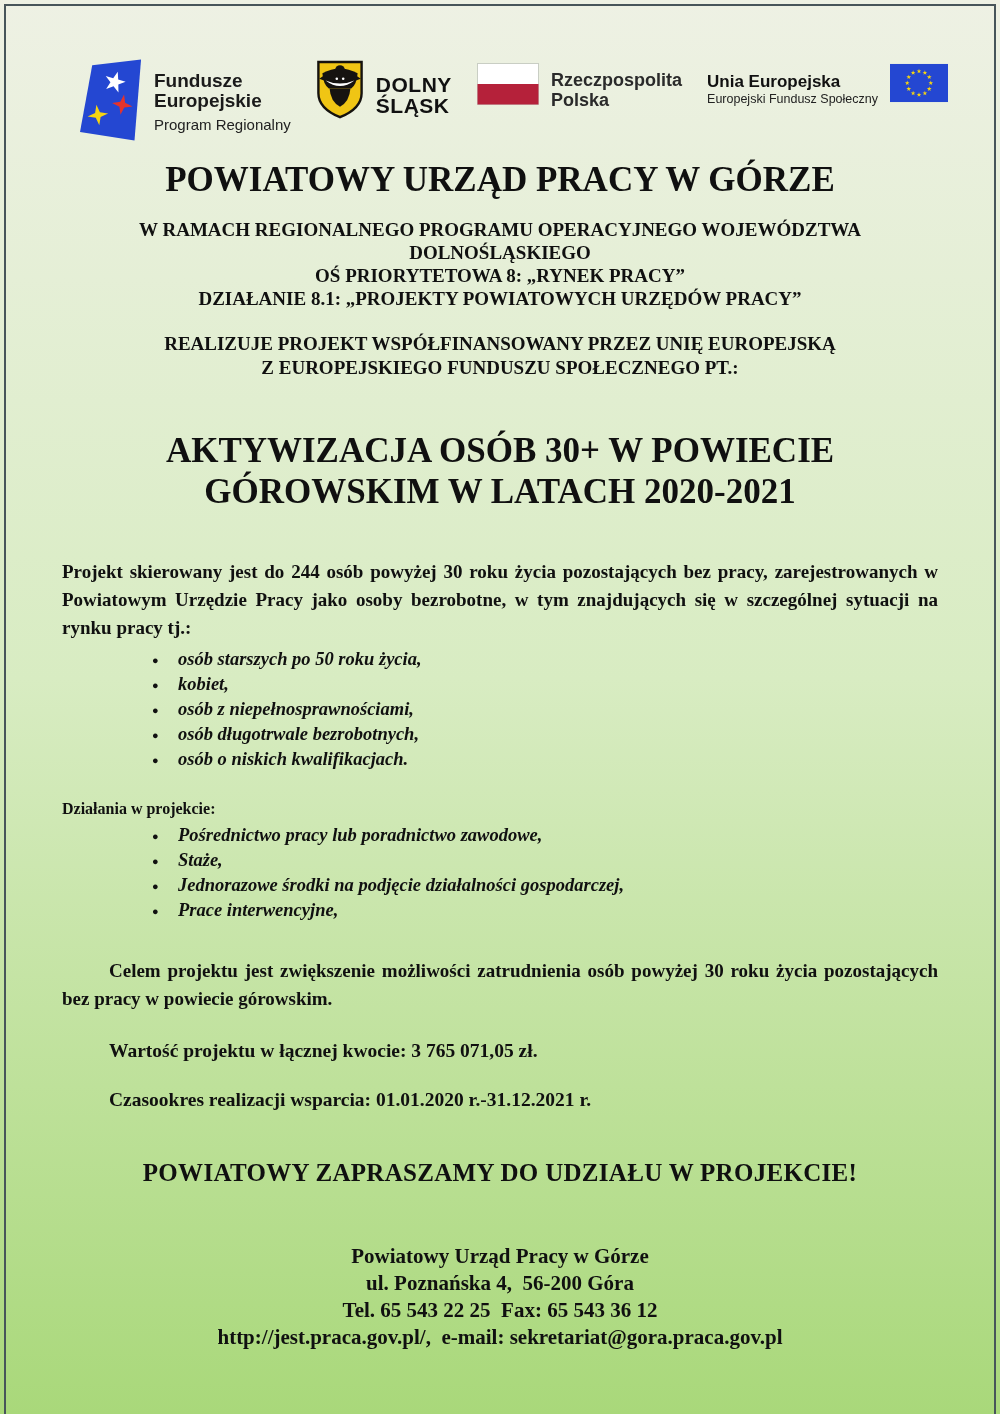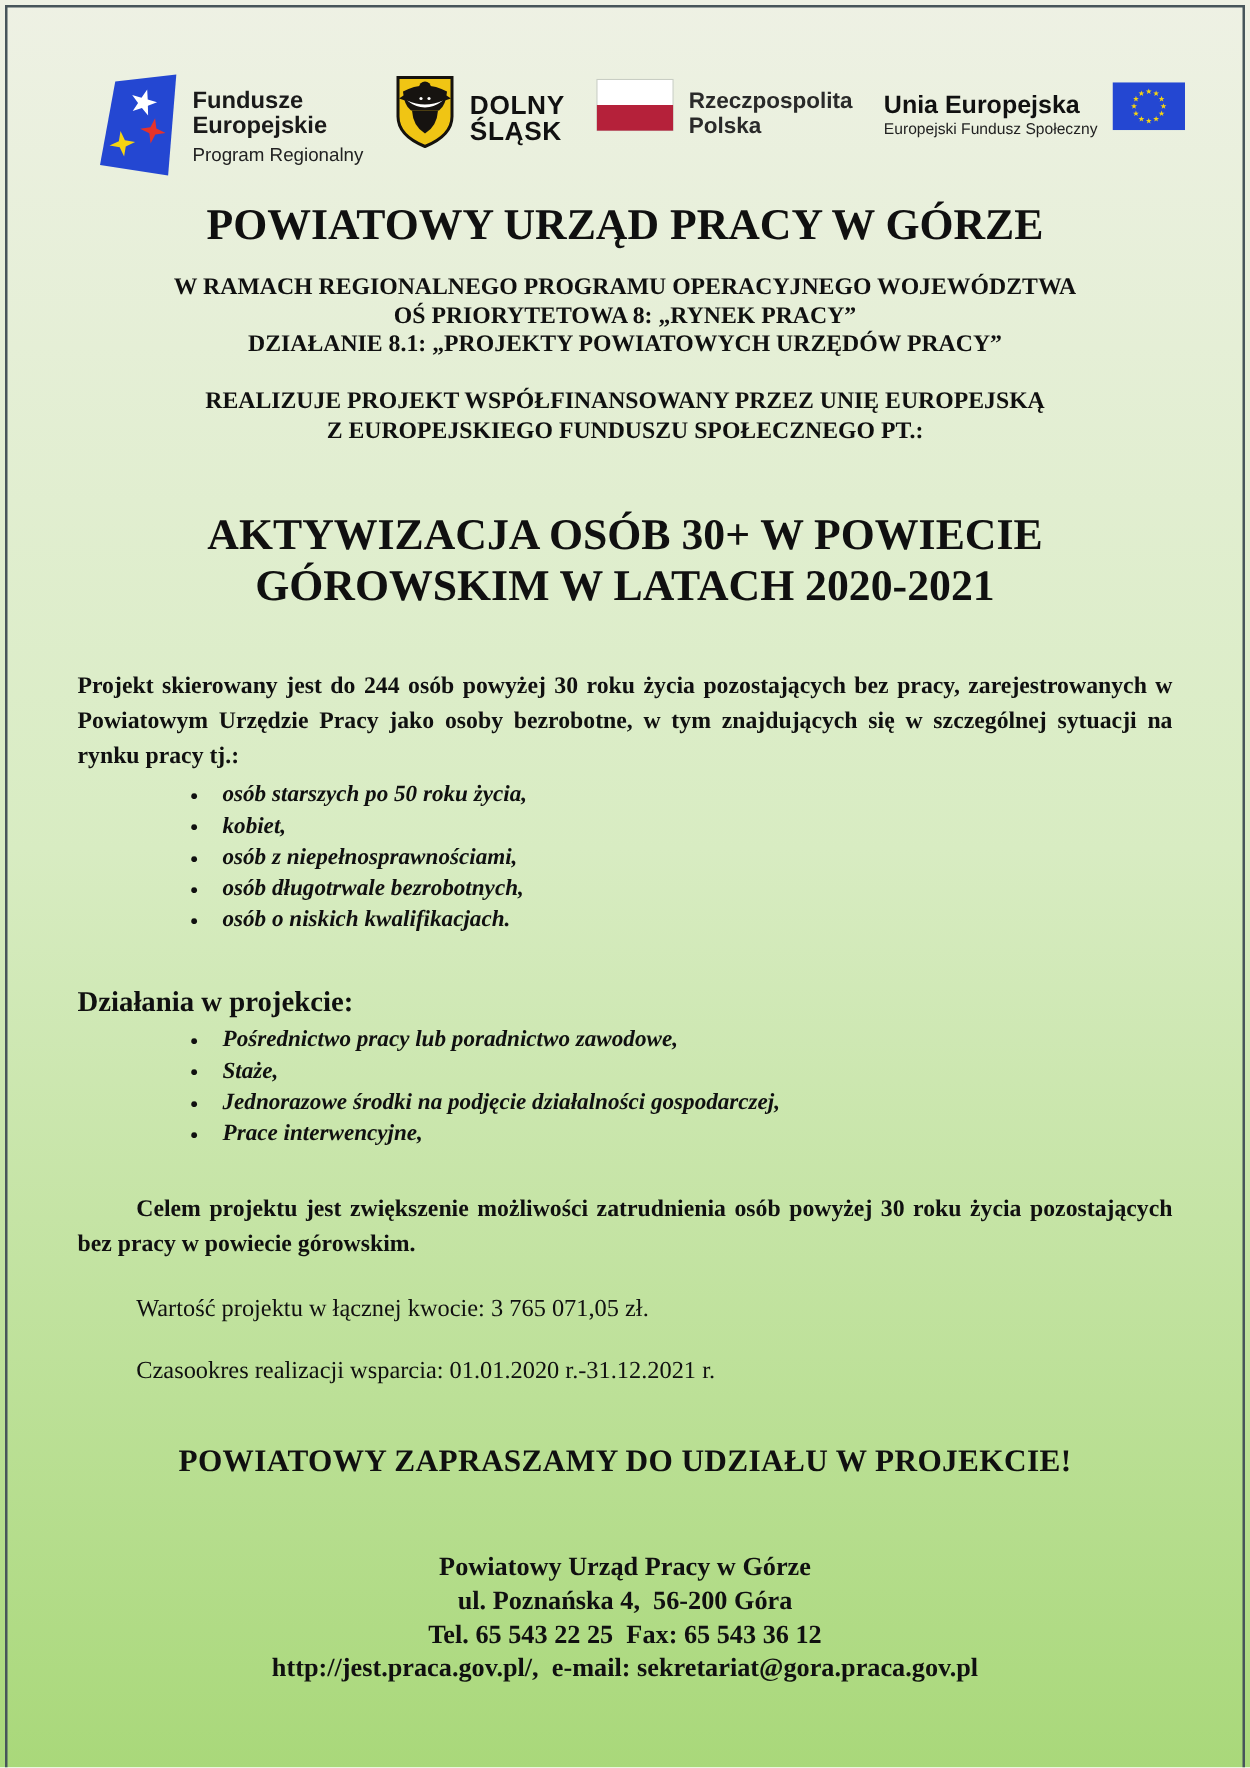--- a/index.html
+++ b/index.html
@@ -26,43 +26,43 @@
     font-family:"Liberation Sans","DejaVu Sans",sans-serif;
   }
   .logo{display:flex;align-items:center;gap:12px;}
   .logo svg{display:block;flex:none;}
   .fe-text{line-height:1.08;padding-top:4px;}
   .fe-text .l1{font-size:19px;font-weight:bold;color:#1a1a1a;}
   .fe-text .l3{font-size:15px;color:#222;margin-top:5px;}
   .ds-text{font-size:21px;font-weight:bold;letter-spacing:0.5px;line-height:1.0;color:#111;padding-top:10px;}
   .rp-text{font-size:18px;font-weight:bold;line-height:1.12;color:#2a2a2a;padding-top:12px;}
   .ue-text{text-align:left;line-height:1.2;padding-top:14px;}
-  .ue-text .l1{font-size:20px;font-weight:bold;color:#111;}
+  .ue-text .l1{font-size:17px;font-weight:bold;color:#111;}
   .ue-text .l2{font-size:12.5px;color:#222;}
   
   .title{
     text-align:center;font-weight:bold;font-size:35px;
     margin:18px 40px 0;letter-spacing:0px;
   }
   .program{text-align:center;font-weight:bold;font-size:19px;line-height:23px;margin:18px 70px 0;}
   .cofinance{text-align:center;font-weight:bold;font-size:19px;line-height:24px;margin:22px 70px 0;}
   .headline{text-align:center;font-weight:bold;font-size:35px;line-height:41px;margin:50px 60px 0;}
   
   .intro{margin:46px 62px 0;font-weight:bold;font-size:19px;line-height:28px;text-align:justify;}
   ul.bullets{margin:5px 62px 0 150px;padding:0;list-style:none;}
   ul.bullets li{
     position:relative;padding-left:28px;
     font-weight:bold;font-style:italic;font-size:18.5px;line-height:25px;
   }
   ul.bullets li::before{
     content:"●";position:absolute;left:2px;top:1px;font-size:11px;font-style:normal;
   }
-  .activities-label{margin:40px 62px 0;font-weight:bold;font-size:23px;}
+  .activities-label{margin:28px 62px 0;font-weight:bold;font-size:16px;}
   .goal{margin:34px 62px 0;font-weight:bold;font-size:19px;line-height:28px;text-align:justify;text-indent:47px;}
-  .fact-line{margin:27px 62px 0;padding-left:47px;font-weight:normal;font-size:19.5px;white-space:pre-wrap;}
+  .fact-line{margin:27px 62px 0;padding-left:47px;font-weight:bold;font-size:19.5px;white-space:pre-wrap;}
   .invitation{margin:48px 40px 0;text-align:center;font-weight:bold;font-size:25px;letter-spacing:0.3px;}
   .footer{margin:56px 40px 0;text-align:center;font-weight:bold;font-size:21px;line-height:27px;}
   .footer div{white-space:pre-wrap;}
 </style>
 </head>
 <body>
 
 <div class="page">
   <div class="frame"></div>
 
@@ -138,20 +138,21 @@
         <use href="#eustar" x="20.7" y="14.5"></use>
           <use href="#eustar" x="25.5" y="9.7"></use>
       </svg>
     </div>
   </div>
 
   <h1 class="title" style="margin-top:18px;">POWIATOWY URZĄD PRACY W GÓRZE</h1>
 
   <div class="program">
     <div>W RAMACH REGIONALNEGO PROGRAMU OPERACYJNEGO WOJEWÓDZTWA</div>
+    <div>DOLNOŚLĄSKIEGO</div>
     <div>OŚ PRIORYTETOWA 8: „RYNEK PRACY”</div>
     <div>DZIAŁANIE 8.1: „PROJEKTY POWIATOWYCH URZĘDÓW PRACY”</div>
   </div>
 
   <div class="cofinance">
     <div>REALIZUJE PROJEKT WSPÓŁFINANSOWANY PRZEZ UNIĘ EUROPEJSKĄ</div>
     <div>Z EUROPEJSKIEGO FUNDUSZU SPOŁECZNEGO PT.:</div>
   </div>
 
   <div class="headline">

